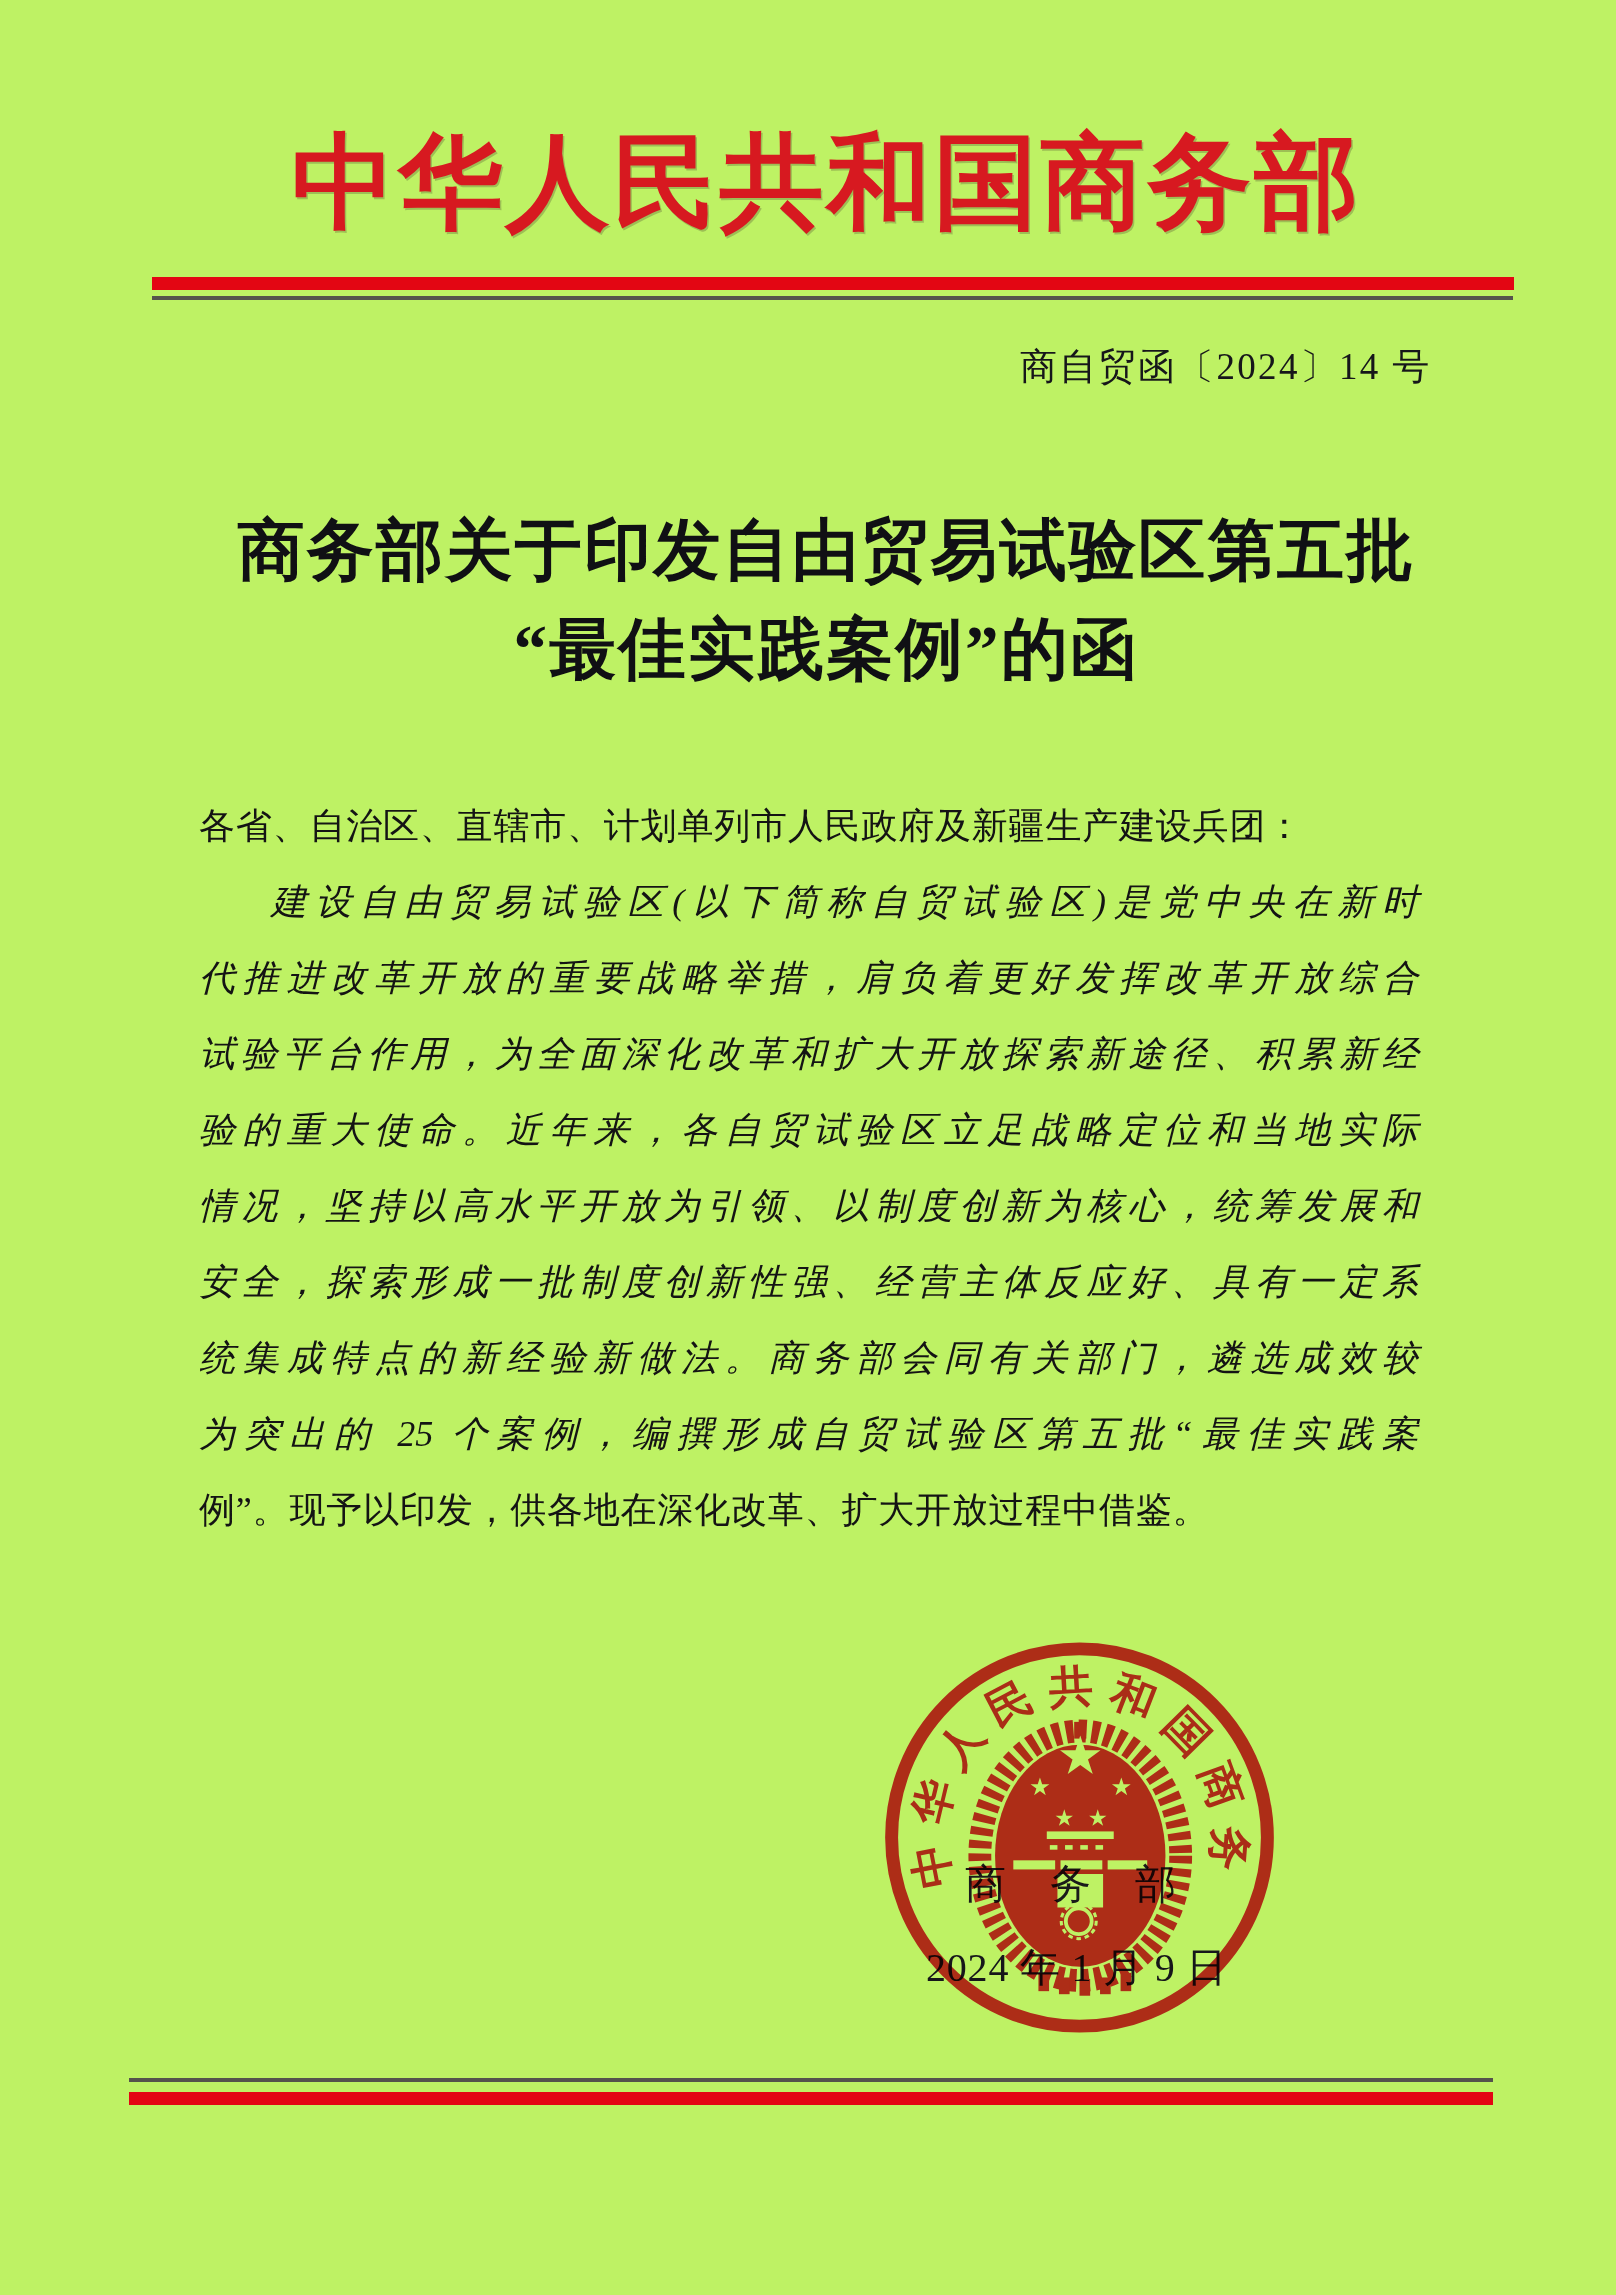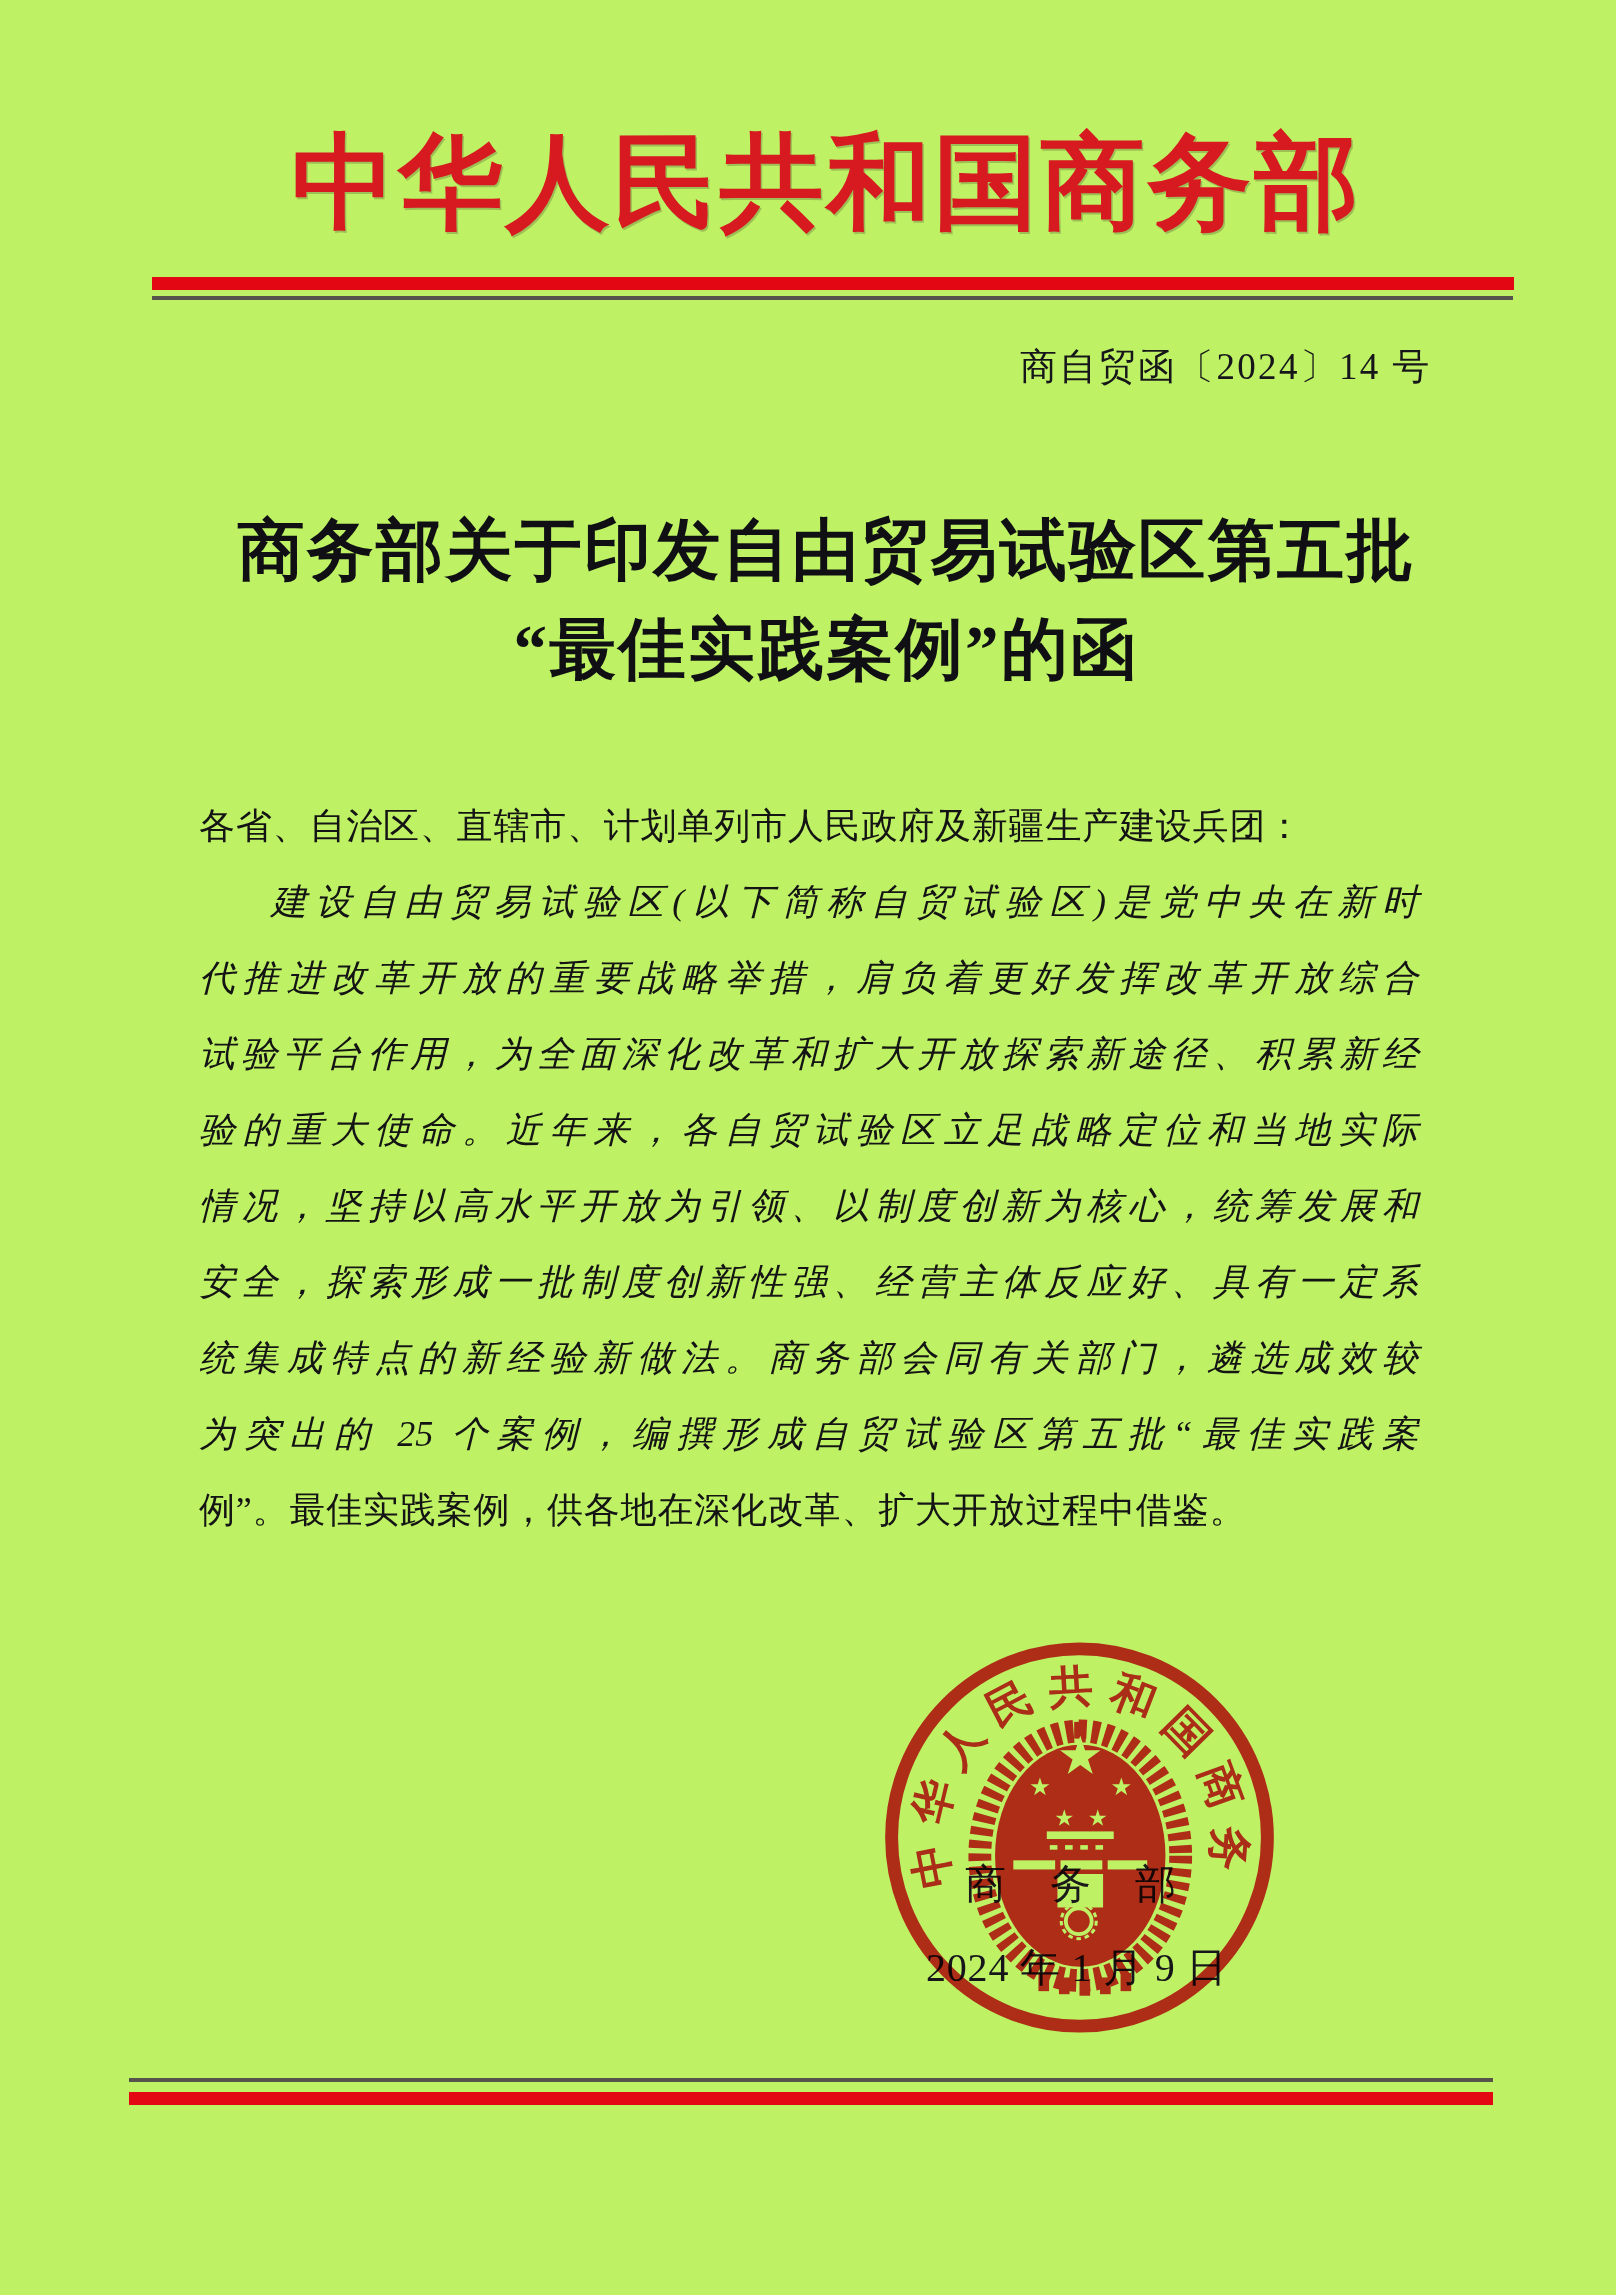--- a/index.html
+++ b/index.html
@@ -91,21 +91,21 @@
   <div class="body-block" id="body-block">
       <div class="bline">各省、自治区、直辖市、计划单列市人民政府及新疆生产建设兵团：</div>
       <div class="bline stretch indent">建设自由贸易试验区(以下简称自贸试验区)是党中央在新时</div>
       <div class="bline stretch">代推进改革开放的重要战略举措，肩负着更好发挥改革开放综合</div>
       <div class="bline stretch">试验平台作用，为全面深化改革和扩大开放探索新途径、积累新经</div>
       <div class="bline stretch">验的重大使命。近年来，各自贸试验区立足战略定位和当地实际</div>
       <div class="bline stretch">情况，坚持以高水平开放为引领、以制度创新为核心，统筹发展和</div>
       <div class="bline stretch">安全，探索形成一批制度创新性强、经营主体反应好、具有一定系</div>
       <div class="bline stretch">统集成特点的新经验新做法。商务部会同有关部门，遴选成效较</div>
       <div class="bline stretch">为突出的 25 个案例，编撰形成自贸试验区第五批“最佳实践案</div>
-      <div class="bline">例”。最佳实践案例，供各地在深化改革、扩大开放过程中借鉴。</div>
+      <div class="bline">例”。现予以印发，供各地在深化改革、扩大开放过程中借鉴。</div>
     </div>
 
   <div class="seal-under-text">商务部</div>
 
   <div class="seal-date">2024 年 1 月 9 日</div>
 
   <svg class="seal-svg" viewBox="0 0 514 516" xmlns="http://www.w3.org/2000/svg">
     <defs>
       <path id="star" d="M0,-1 L-0.2246,-0.309 L-0.951,-0.309 L-0.363,0.118 L-0.588,0.809 L0,0.382 L0.588,0.809 L0.363,0.118 L0.951,-0.309 L0.2246,-0.309 Z"></path>
       <path id="ringTextPath" d="M 90 319 A 178 178 0 1 1 424 319" fill="none"></path>

